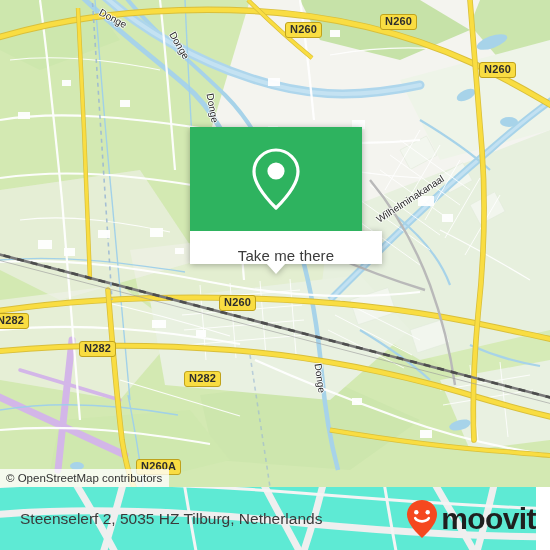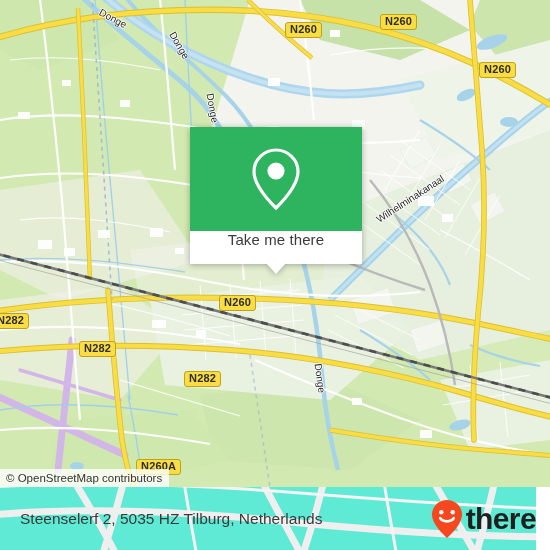--- a/index.html
+++ b/index.html
@@ -79,25 +79,25 @@
   #popup-head {
     width: 172px;
     height: 104px;
     background: #2eb35f;
     display: flex;
     align-items: center;
     justify-content: center;
     box-sizing: border-box;
   }
   #popup-foot {
-    width: 172px;
+    width: 192px;
     height: 33px;
     background: #ffffff;
     display: flex;
-    align-items: flex-start;
+    align-items: flex-end;
     justify-content: center;
     box-sizing: border-box;
   }
   #popup-foot-label {
     font-size: 15px;
     color: #3b3b3b;
     font-family: "Liberation Sans", sans-serif;
     letter-spacing: .1px;
   }
   #popup-tail {
@@ -415,18 +415,18 @@
     </svg>
     <div id="footer-inner">
       <div id="footer-address">Steenselerf 2, 5035 HZ Tilburg, Netherlands</div>
       <div id="brand">
         <svg width="34" height="40" viewBox="0 0 34 40">
           <path d="M17 1 C8.7 1 2 7.5 2 15.6 C2 25 13 35.5 17 39 C21 35.5 32 25 32 15.6 C32 7.5 25.3 1 17 1 Z" fill="#f5481f"></path>
           <circle cx="11.3" cy="13.2" r="2.2" fill="#ffffff"></circle>
           <circle cx="22.7" cy="13.2" r="2.2" fill="#ffffff"></circle>
           <path d="M10.2 19.2 C12.6 23.4 21.4 23.4 23.8 19.2" stroke="#ffffff" stroke-width="2.6" fill="none" stroke-linecap="round"></path>
         </svg>
-        <span id="brand-word">there</span>
+        <span id="brand-word">moovit</span>
       </div>
     </div>
   </div>
 
 </div>
 
 </body></html>

